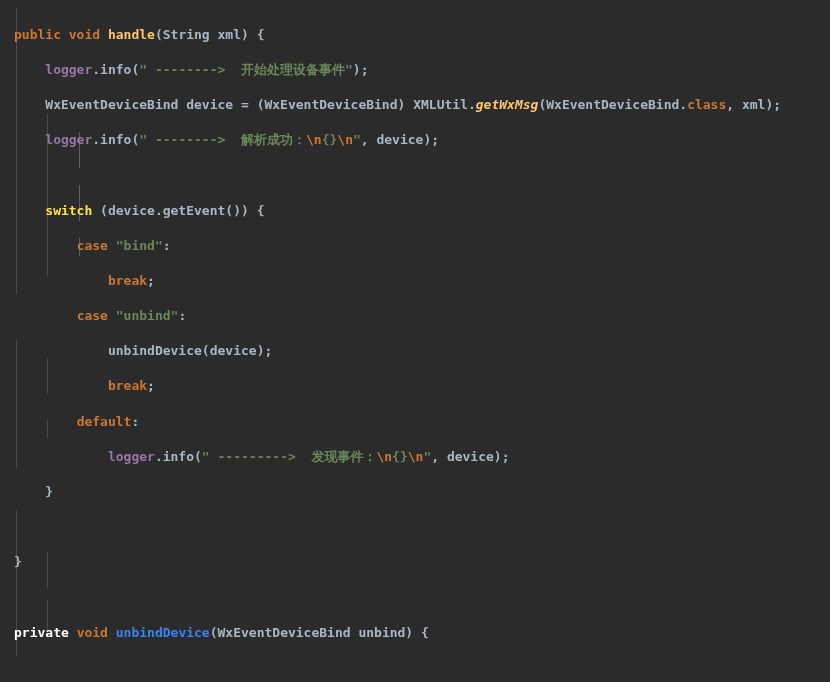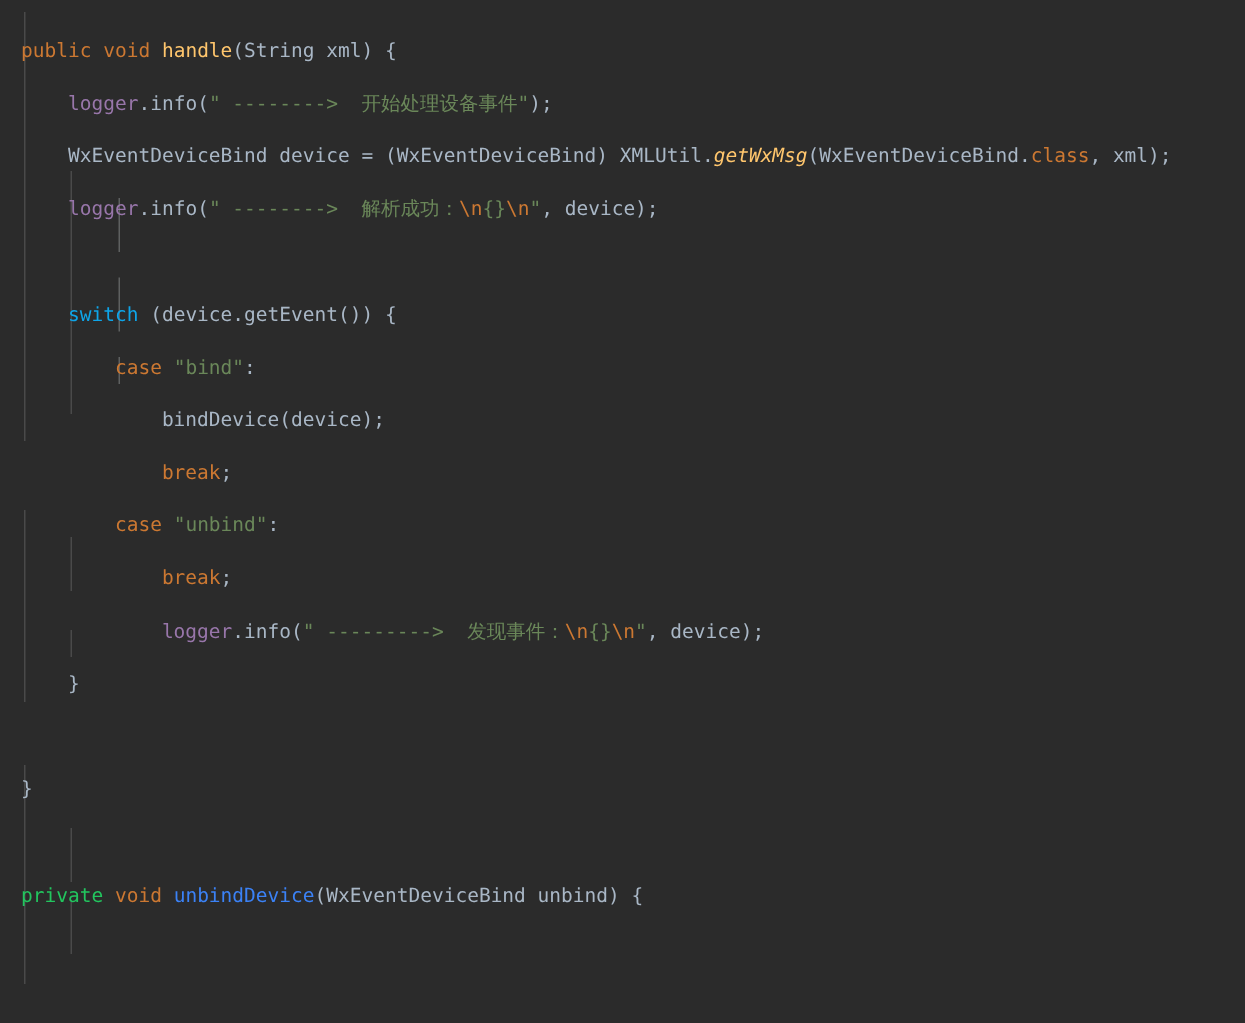--- a/index.html
+++ b/index.html
@@ -14,20 +14,21 @@
     font-family: "DejaVu Sans Mono", "Liberation Mono", monospace;
   }
 
   #editor {
     position: relative;
     width: 830px;
     height: 576px;
     background: #2b2b2b;
     padding: 0;
     box-sizing: border-box;
+    font-weight: bold;
   }
 
   
   .guide {
     position: absolute;
     width: 1px;
     background: #4a4a4a;
     pointer-events: none;
   }
   .guide.bright { background: #5e6060; }
@@ -74,32 +75,33 @@
   <div class="guide" style="left: 16px; top: 510px; height: 146px; background: rgb(74, 74, 74);"></div>
   <div class="guide" style="left: 47px; top: 552px; height: 36px; background: rgb(74, 74, 74);"></div>
   <div class="guide" style="left: 47px; top: 600px; height: 36px; background: rgb(74, 74, 74);"></div>
 
   <div id="code" style="color: rgb(169, 183, 198);">
 <span class="ln"><span class="kw" style="color: rgb(204, 120, 50);">public</span> <span class="kw" style="color: rgb(204, 120, 50);">void</span> <span class="mth" style="color: rgb(255, 198, 109);">handle</span>(<span class="plain" style="color: rgb(169, 183, 198);">String xml</span>) {</span>
 <span class="ln">    <span class="fld" style="color: rgb(152, 118, 170);">logger</span>.<span class="plain" style="color: rgb(169, 183, 198);">info</span>(<span class="str" style="color: rgb(106, 135, 89);">" --------&gt;  开始处理设备事件"</span>);</span>
 <span class="ln">    <span class="plain" style="color: rgb(169, 183, 198);">WxEventDeviceBind device = (WxEventDeviceBind) XMLUtil.</span><span class="stat" style="color: rgb(255, 198, 109);">getWxMsg</span><span class="plain" style="color: rgb(169, 183, 198);">(WxEventDeviceBind.</span><span class="kw" style="color: rgb(204, 120, 50);">class</span><span class="plain" style="color: rgb(169, 183, 198);">, xml);</span></span>
 <span class="ln">    <span class="fld" style="color: rgb(152, 118, 170);">logger</span>.<span class="plain" style="color: rgb(169, 183, 198);">info</span>(<span class="str" style="color: rgb(106, 135, 89);">" --------&gt;  解析成功：</span><span class="esc" style="color: rgb(204, 120, 50);">\n</span><span class="str" style="color: rgb(106, 135, 89);">{}</span><span class="esc" style="color: rgb(204, 120, 50);">\n</span><span class="str" style="color: rgb(106, 135, 89);">"</span>, device);</span>
 <span class="ln"> </span>
-<span class="ln">    <span class="kw" style="color: #0ea5e9;">switch</span> (device.getEvent()) {</span>
+<span class="ln">    <span class="kw" style="color: #fde047;">switch</span> (device.getEvent()) {</span>
 <span class="ln">        <span class="kw" style="color: rgb(204, 120, 50);">case</span> <span class="str" style="color: rgb(106, 135, 89);">"bind"</span>:</span>
-<span class="ln">            <span class="plain" style="color: rgb(169, 183, 198);">bindDevice(device);</span></span>
 <span class="ln">            <span class="kw" style="color: rgb(204, 120, 50);">break</span>;</span>
 <span class="ln">        <span class="kw" style="color: rgb(204, 120, 50);">case</span> <span class="str" style="color: rgb(106, 135, 89);">"unbind"</span>:</span>
+<span class="ln">            <span class="plain" style="color: rgb(169, 183, 198);">unbindDevice(device);</span></span>
 <span class="ln">            <span class="kw" style="color: rgb(204, 120, 50);">break</span>;</span>
+<span class="ln">        <span class="kw" style="color: rgb(204, 120, 50);">default</span>:</span>
 <span class="ln">            <span class="fld" style="color: rgb(152, 118, 170);">logger</span>.<span class="plain" style="color: rgb(169, 183, 198);">info</span>(<span class="str" style="color: rgb(106, 135, 89);">" ---------&gt;  发现事件：</span><span class="esc" style="color: rgb(204, 120, 50);">\n</span><span class="str" style="color: rgb(106, 135, 89);">{}</span><span class="esc" style="color: rgb(204, 120, 50);">\n</span><span class="str" style="color: rgb(106, 135, 89);">"</span>, device);</span>
 <span class="ln">    }</span>
 <span class="ln"> </span>
 <span class="ln">}</span>
 <span class="ln"> </span>
-<span class="ln"><span class="kw" style="color: #22c55e;">private</span> <span class="kw" style="color: rgb(204, 120, 50);">void</span> <span class="mth" style="color: #3b82f6;">unbindDevice</span>(<span class="plain" style="color: rgb(169, 183, 198);">WxEventDeviceBind unbind</span>) {</span>
+<span class="ln"><span class="kw" style="color: #ffffff;">private</span> <span class="kw" style="color: rgb(204, 120, 50);">void</span> <span class="mth" style="color: #3b82f6;">unbindDevice</span>(<span class="plain" style="color: rgb(169, 183, 198);">WxEventDeviceBind unbind</span>) {</span>
 
 
 
 
 
 
 
 
 
 

